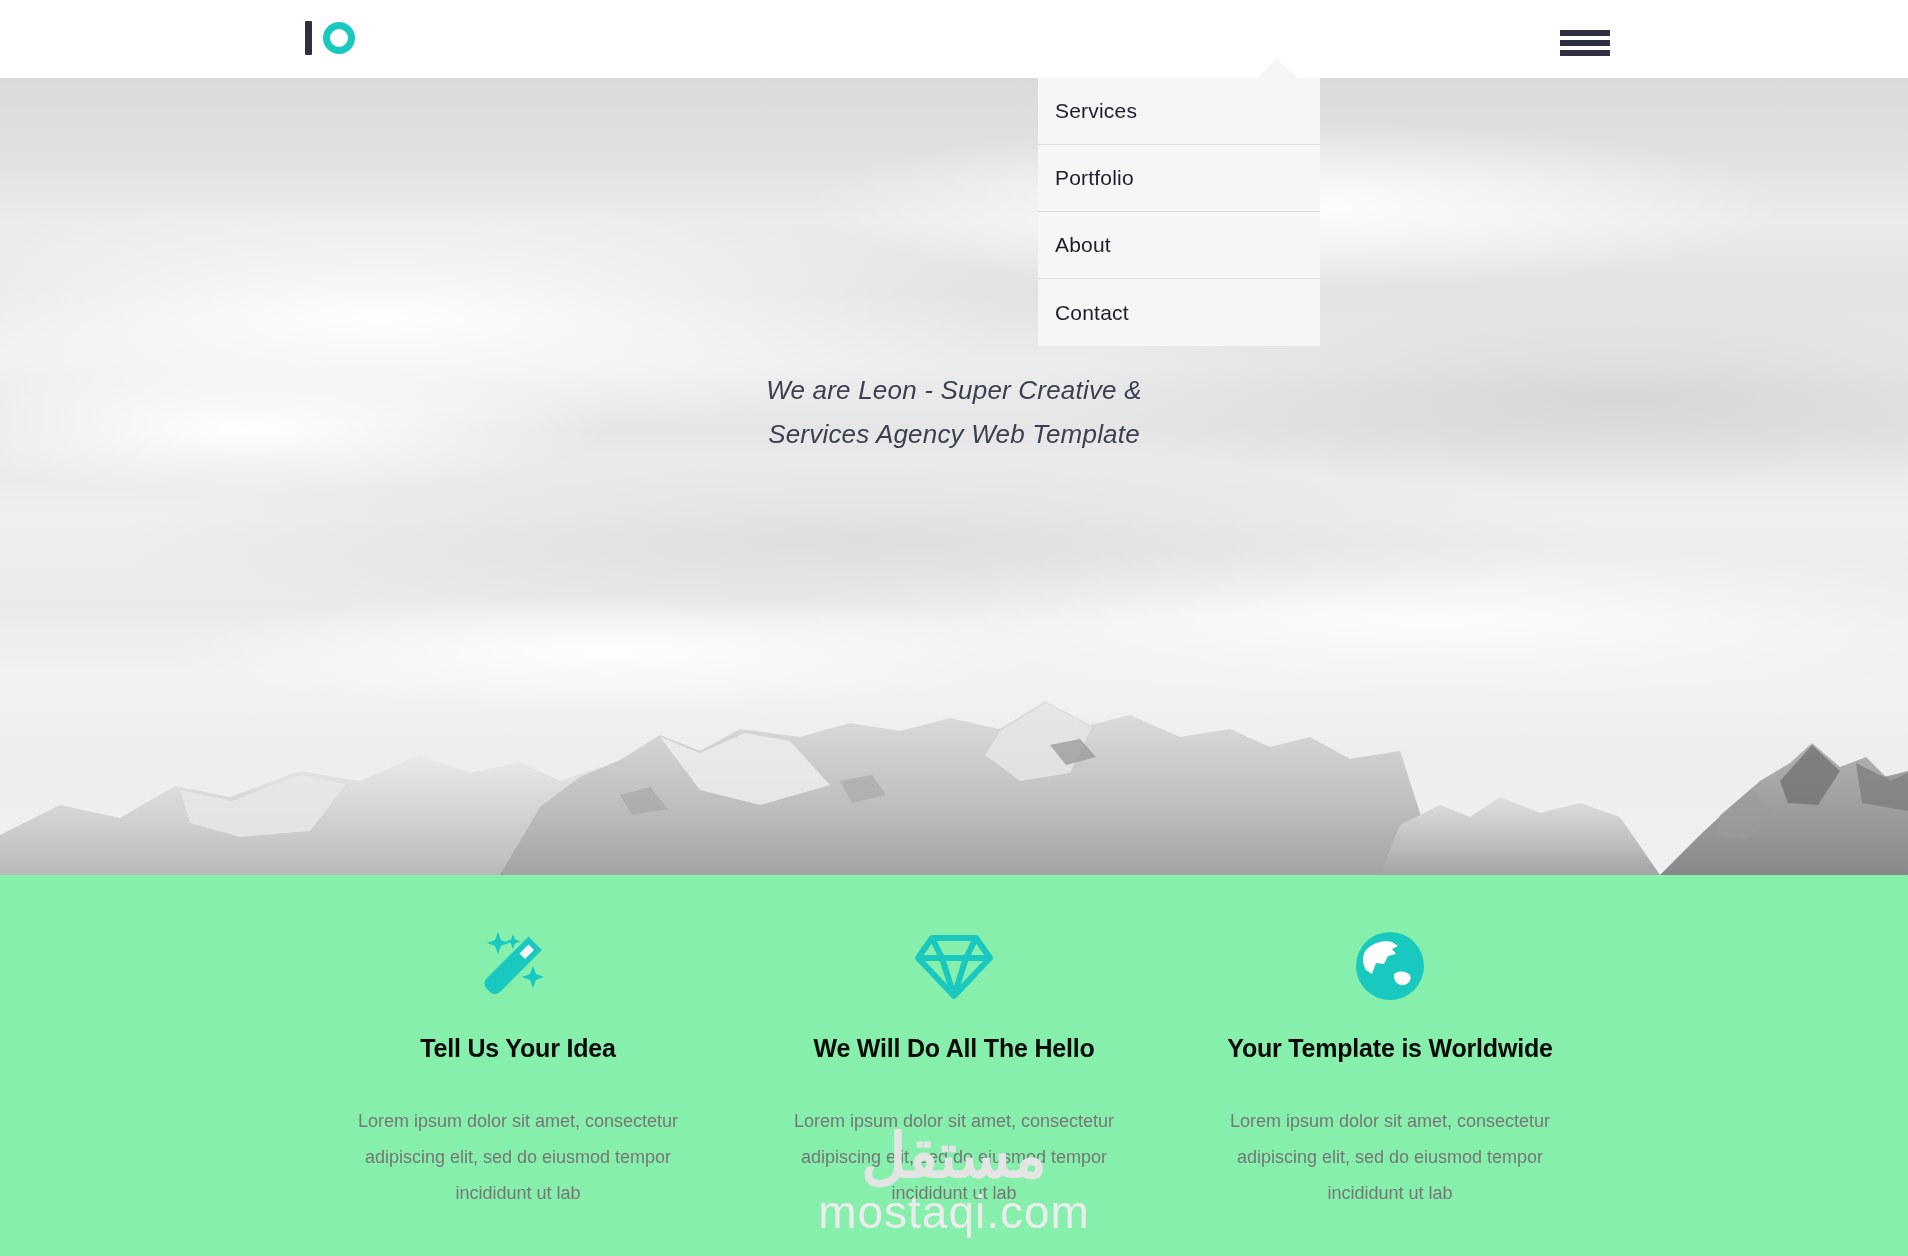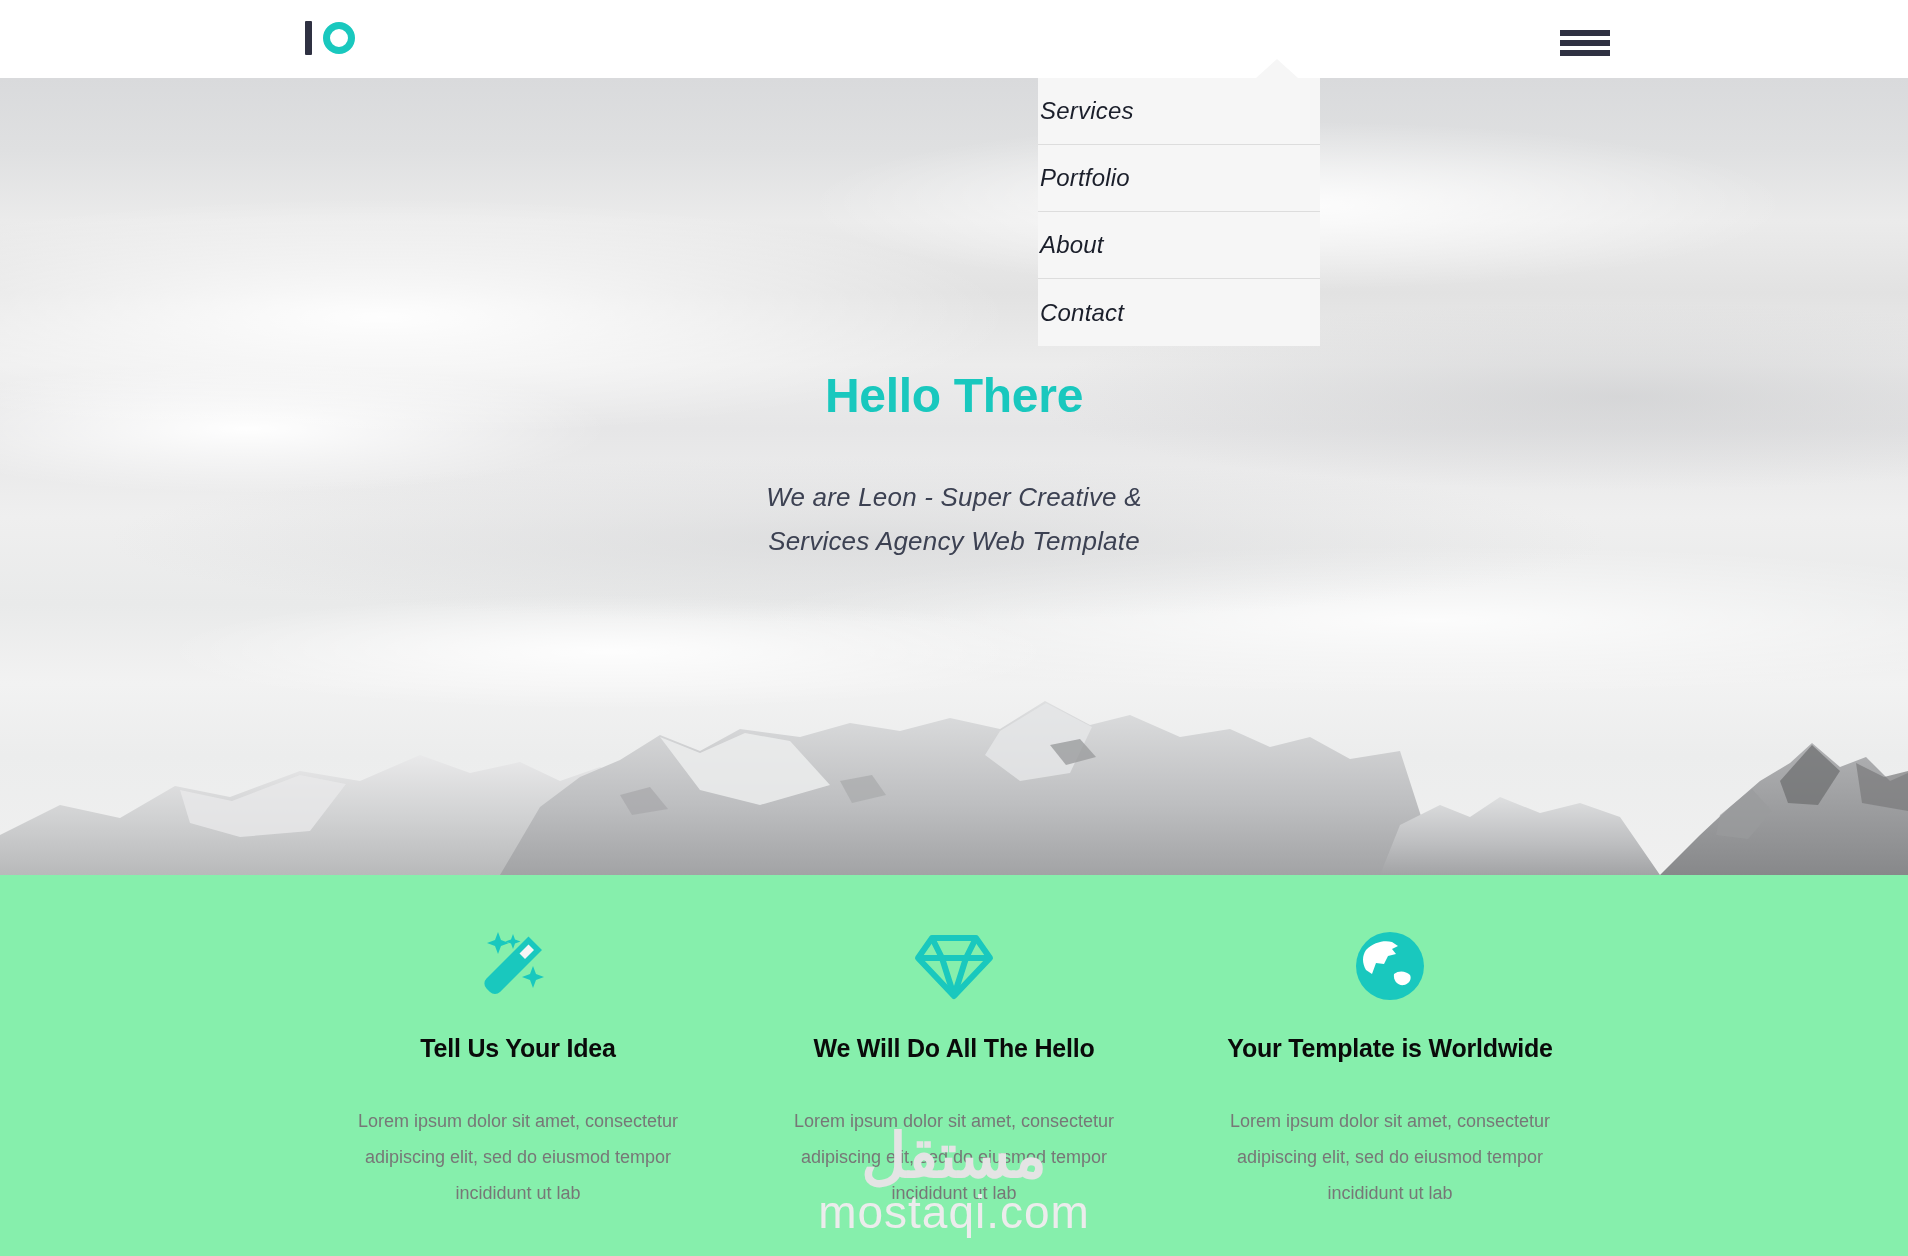--- a/index.html
+++ b/index.html
@@ -83,28 +83,27 @@
     right: 22px;
     width: 0; height: 0;
     border-left: 21px solid transparent;
     border-right: 21px solid transparent;
     border-bottom: 19px solid #f6f6f6;
   }
   .menu-item {
     height: 67px;
     display: flex;
     align-items: center;
-    padding-left: 2px;
-    font-size: 24px;
+    padding-left: 17px;
+    font-size: 21px;
     color: #1b1f2b;
     letter-spacing: 0.2px;
     cursor: pointer;
     border-bottom: 1px solid #dddddd;
     background: #f6f6f6;
-    font-style: italic;
   }
   .menu-item:last-child { border-bottom: none; }
 
   
   .hero {
     position: absolute;
     top: 78px; left: 0;
     width: 1908px;
     height: 797px;
     overflow: hidden;
@@ -253,21 +252,20 @@
       <path d="M840,96 L872,90 L886,110 L852,118 Z" fill="#a8a9ab" opacity="0.7"></path>
 
       <path d="M1400,140 L1440,120 L1470,132 L1500,112 L1540,128 L1580,118 L1620,132 L1660,190 L1380,190 Z" fill="url(#mg2)"></path>
       <path d="M1660,190 L1700,150 L1730,122 L1760,96 L1790,78 L1812,58 L1840,82 L1866,72 L1890,96 L1908,88 L1908,190 Z" fill="url(#mg3)"></path>
       <path d="M1780,96 L1812,60 L1840,86 L1818,120 L1788,118 Z" fill="#6f7072" opacity="0.75"></path>
       <path d="M1856,78 L1884,92 L1908,86 L1908,126 L1862,118 Z" fill="#79797b" opacity="0.7"></path>
       <path d="M1720,130 L1752,104 L1772,126 L1748,154 L1716,150 Z" fill="#9a9b9d" opacity="0.65"></path>
     </svg>
 
     <div class="hero-copy">
-      <div class="hero-title">Hello There</div>
       <div class="hero-sub">
         <div>We are Leon - Super Creative &amp;</div>
         <div>Services Agency Web Template</div>
       </div>
     </div>
   </div>
 
   <div class="header">
     <div class="logo">
       <div class="logo-bar"></div>

